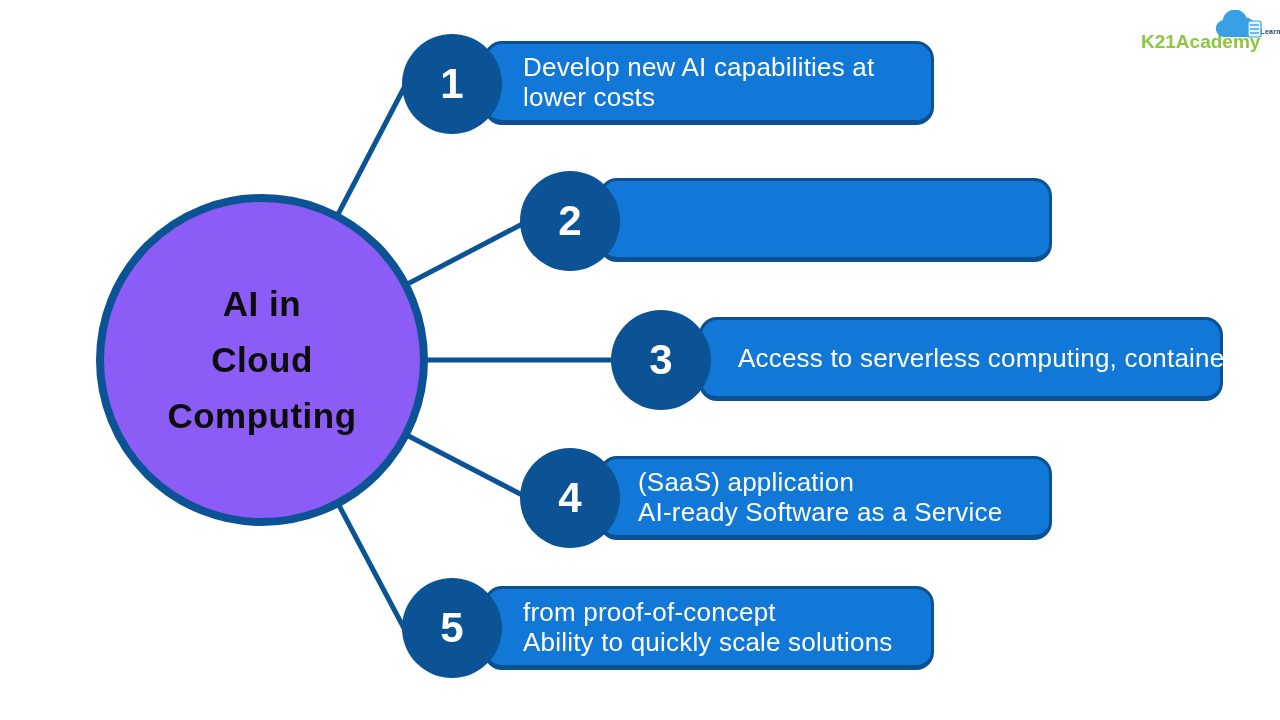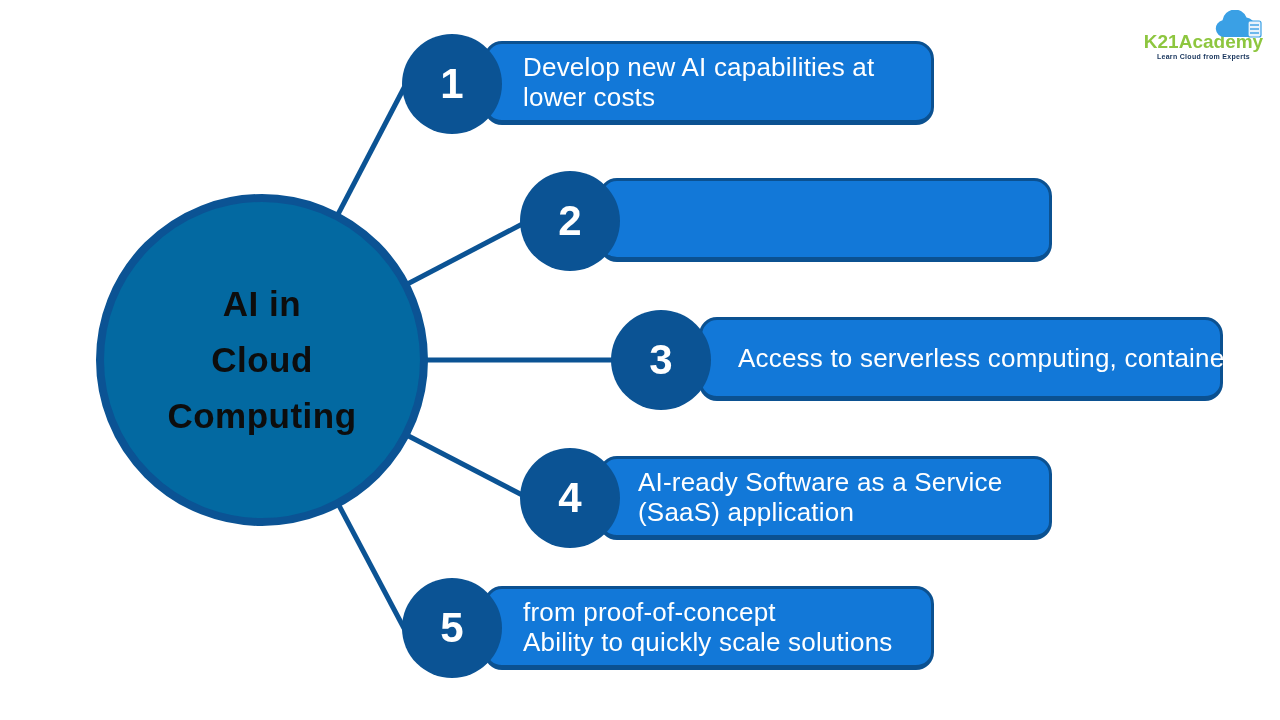--- a/index.html
+++ b/index.html
@@ -10,21 +10,21 @@
     position: absolute; left: 0; top: 0; width: 1280px; height: 720px;
     background: #ffffff;
   }
 
   
   .connectors { position: absolute; left: 0; top: 0; width: 1280px; height: 720px; z-index: 1; }
 
   
   .center-circle {
     position: absolute; left: 96px; top: 194px; width: 332px; height: 332px;
-    background: #0369a1; border: 8px solid #0b5394; border-radius: 50%;
+    background: #8b5cf6; border: 8px solid #0b5394; border-radius: 50%;
     z-index: 2; display: flex; flex-direction: column; align-items: center; justify-content: center;
   }
   .center-circle .t-line {
     font-size: 35px; font-weight: bold; color: #0d0d0d; line-height: 56px;
     letter-spacing: 0.5px; text-align: center;
   }
 
   
   .bar {
     position: absolute; height: 84px; z-index: 2;
@@ -52,21 +52,21 @@
   }
   .num1 { left: 402px; top: 34px; }
   .num2 { left: 520px; top: 171px; }
   .num3 { left: 611px; top: 310px; }
   .num4 { left: 520px; top: 448px; }
   .num5 { left: 402px; top: 578px; }
 
   
   .logo {
     position: absolute; right: 14px; top: 10px; width: 125px; z-index: 4;
-    display: flex; flex-direction: column; align-items: center;
+    display: flex; flex-direction: row; align-items: center;
   }
   .logo-cloud { position: absolute; right: 2px; top: 0; }
   .logo-name {
     margin-top: 22px;
     color: #8dc63f; font-weight: bold; font-size: 19px; letter-spacing: 0px;
     line-height: 20px; white-space: nowrap;
   }
   .logo-tagline {
     color: #16335b; font-size: 7px; font-weight: bold; letter-spacing: 0.3px;
     margin-top: 1px; white-space: nowrap;
@@ -96,22 +96,22 @@
   <div class="bar bar1">
     <div class="b-line">Develop new AI capabilities at</div>
     <div class="b-line">lower costs</div>
   </div>
   <div class="bar bar2">
   </div>
   <div class="bar bar3">
     <div class="b-line">Access to serverless computing, container</div>
   </div>
   <div class="bar bar4">
+    <div class="b-line">(SaaS) application</div>
     <div class="b-line">AI-ready Software as a Service</div>
-    <div class="b-line">(SaaS) application</div>
   </div>
   <div class="bar bar5">
     <div class="b-line">from proof-of-concept</div>
     <div class="b-line">Ability to quickly scale solutions</div>
   </div>
 
   <div class="num-circle num1">
     <span>1</span>
   </div>
   <div class="num-circle num2">

